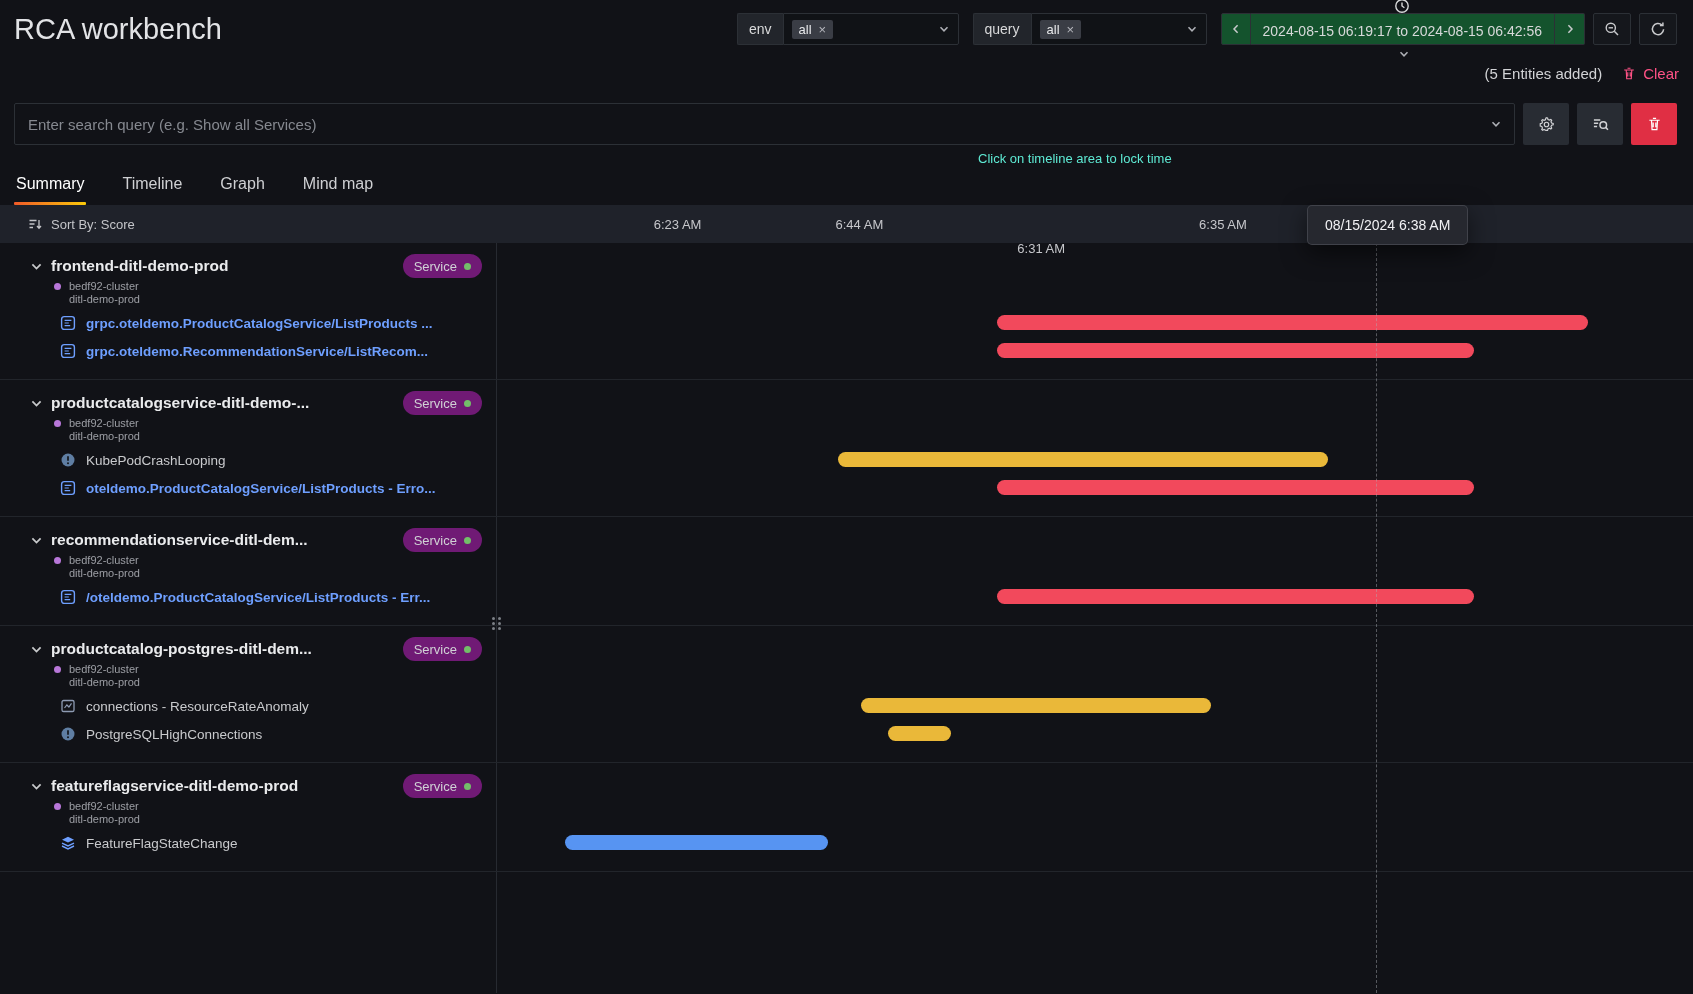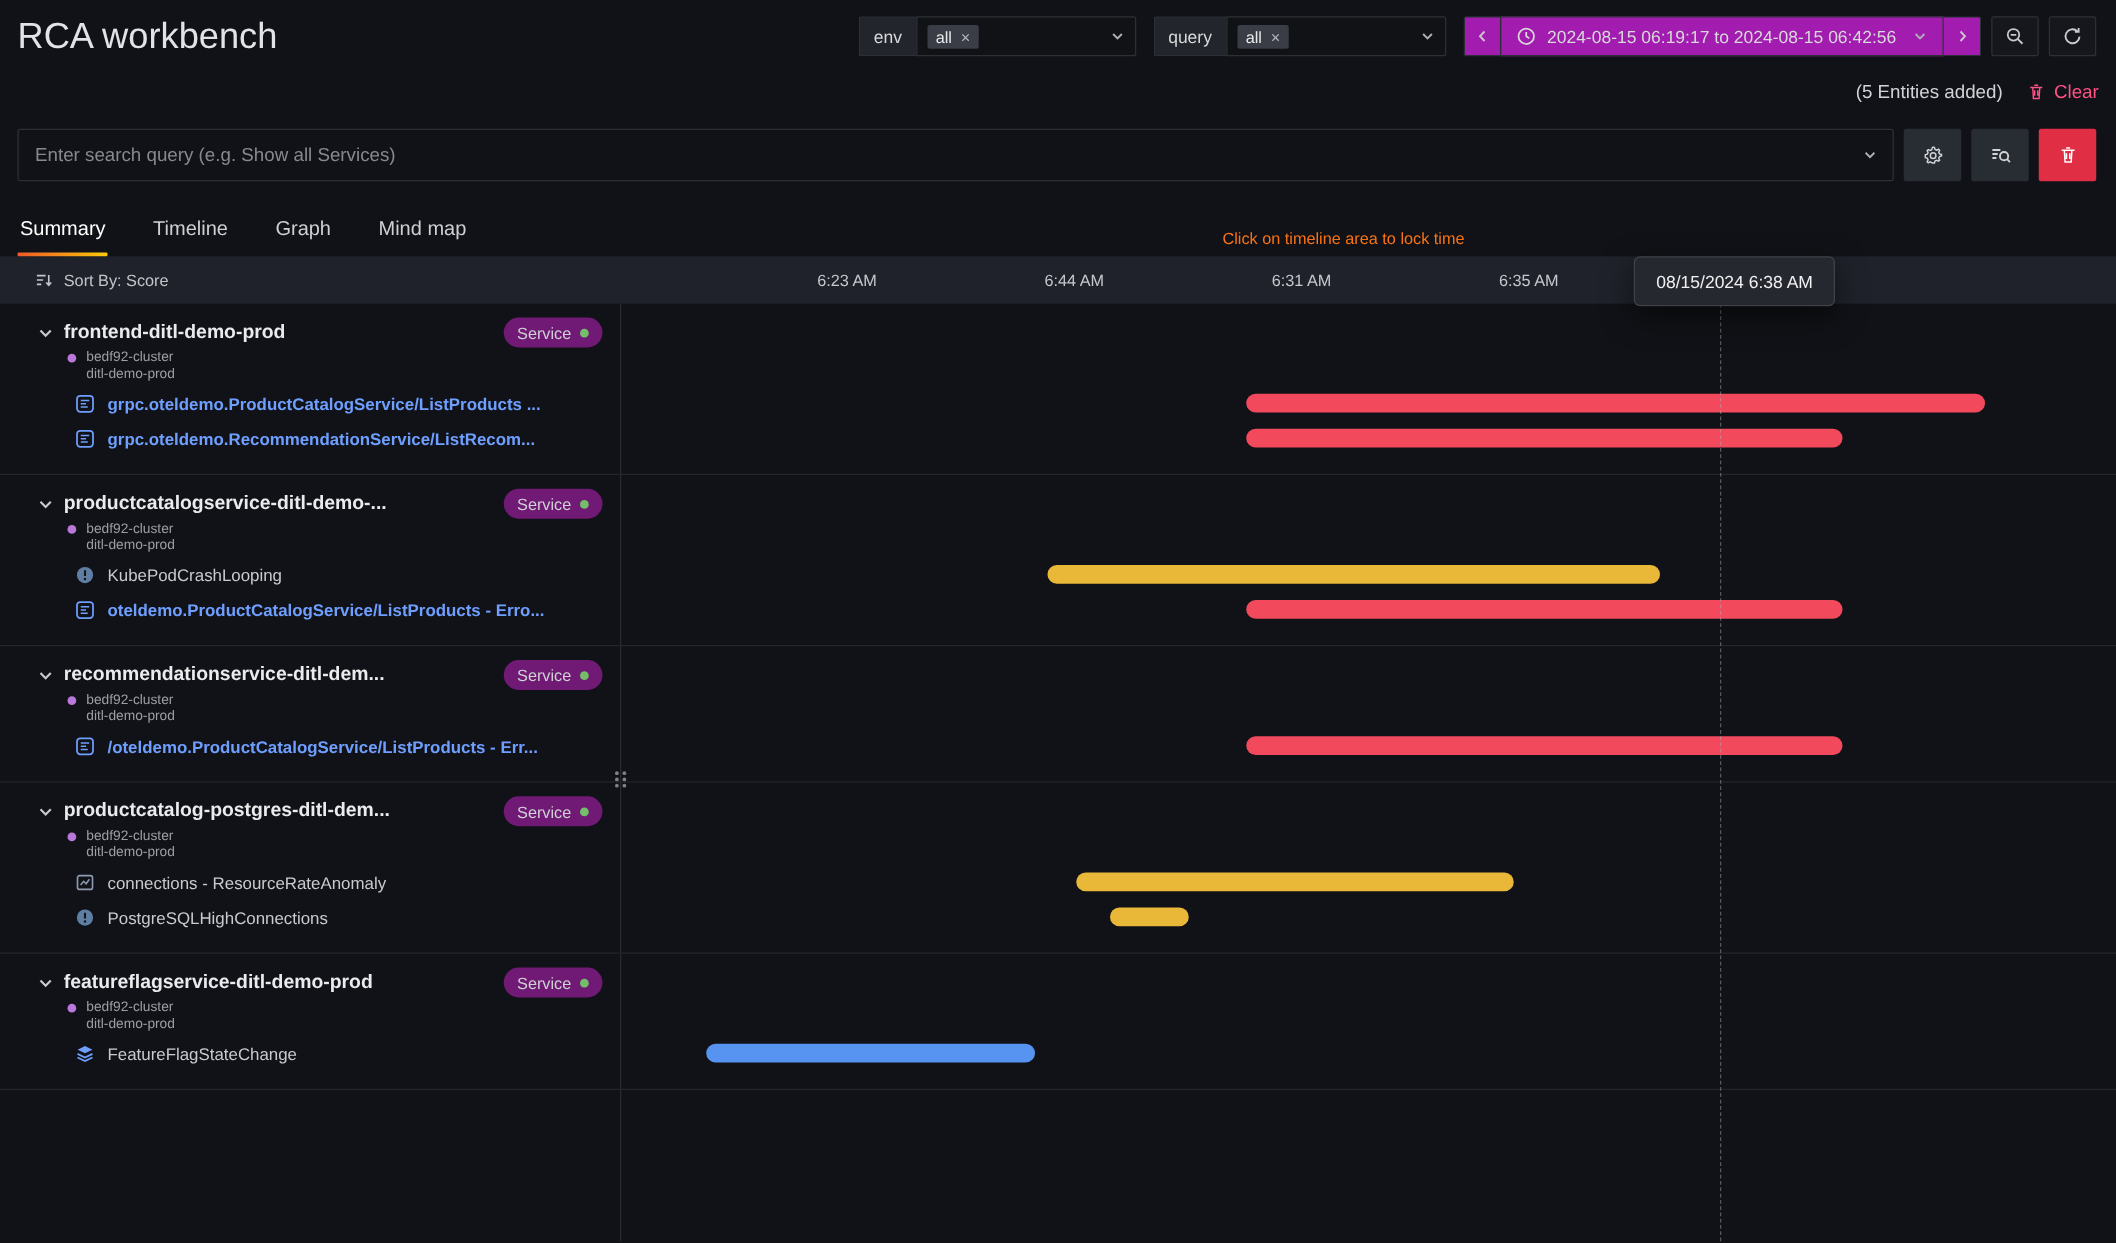--- a/index.html
+++ b/index.html
@@ -19,22 +19,22 @@
   .filter-group { display:flex; height:32px; }
   .filter-label { background:#22252b; border:1px solid #2c3036; border-right:none; border-radius:2px 0 0 2px;
     padding:0 11px; display:flex; align-items:center; font-size:14px; color:#d8d9da; }
   .select { width:176px; background:#101216; border:1px solid #2c3036; border-radius:0 2px 2px 0;
     display:flex; align-items:center; padding:0 8px; gap:4px; cursor:pointer; }
   .chip { background:#3a3d45; border-radius:2px; padding:2px 7px; font-size:13px; color:#e8e9eb;
     display:flex; align-items:center; gap:7px; }
   .chip .x { color:#b5b7bd; cursor:pointer; line-height:1; }
   .caret { margin-left:auto; color:#aeb0b6; display:flex; }
   .time-controls { display:flex; align-items:center; height:32px; }
-  .tp-seg { height:32px; background:#a21caf; border:1px solid #2c3036; display:flex; align-items:center;
-    justify-content:center; color:#c9cacd; }
+  .tp-seg { height:32px; background:#14532d; border:1px solid #2c3036; display:flex; align-items:center;
+    justify-content:center; color:#c9cacd;flex-direction:column; }
   .tp-prev { width:30px; border-radius:2px 0 0 2px; }
   .tp-next { width:30px; border-left:none; border-radius:0 2px 2px 0; }
   .tp-main { border-left:none; padding:0 12px; gap:9px; font-size:14px; font-weight:500; color:#d8d9da; }
   .tp-main .caret { margin-left:4px; }
   .sq-btn { width:38px; height:32px; background:#15171c; border:1px solid #2c3036; border-radius:2px;
     display:flex; align-items:center; justify-content:center; color:#c9cacd; margin-left:8px; }
 
   
   .subhead { display:flex; align-items:center; gap:20px; padding:17px 14px 0; font-size:15px; color:#d2d3d6; height:37px;justify-content:flex-end; }
   .clear-btn { display:flex; align-items:center; gap:7px; color:#ff5286; font-weight:500; cursor:pointer; }
@@ -49,21 +49,21 @@
   .icon-btn { width:46px; height:42px; border-radius:2px; background:#282c33; display:flex; align-items:center;
     justify-content:center; color:#d2d3d6; }
   .icon-btn.danger { background:#e02f44; color:#fff; }
 
   
   .tabs-row { position:relative; display:flex; align-items:flex-end; padding:0 14px; height:60px; }
   .tab { font-size:16px; color:#cfd0d3; padding:8px 2px 12px; margin-right:34px; cursor:pointer; position:relative; white-space:nowrap; }
   .tab.active { color:#ffffff; font-weight:500;text-align:center; }
   .tab.active::after { content:""; position:absolute; left:0; right:0; bottom:0; height:3px; border-radius:1px;
     background:linear-gradient(90deg,#f05a28,#fbca0a); }
-  .timeline-hint { position:absolute; left:978px; top:38px; font-size:13px; color:#f97316; }
+  .timeline-hint { position:absolute; left:978px; top:6px; font-size:13px; color:#5eead4; }
 
   
   .axis-row { display:flex; height:38px; background:#1f222a; }
   .axis-left { width:497px; flex:none; display:flex; align-items:center; gap:9px; padding-left:28px;
     font-size:13px; color:#c4c5c9; }
   .axis-ticks { flex:1; position:relative; }
   .tick { position:absolute; top:50%; transform:translate(-50%,-50%); font-size:13px; color:#c6c7cb; white-space:nowrap; }
 
   
   .time-tooltip { position:absolute; left:1307px; top:205px; z-index:10; background:#26282f;
@@ -252,21 +252,21 @@
       <svg width="14" height="14" viewBox="0 0 14 14">
           <path d="M1.5 3.5h7M1.5 7h5M1.5 10.5h3.5" stroke="currentColor" stroke-width="1.3"></path>
           <path d="M11 3v8M9 9l2 2.2L13 9" fill="none" stroke="currentColor" stroke-width="1.3"></path>
         </svg>
     </span>
     <span>Sort By: Score</span>
   </div>
   <div class="axis-ticks">
       <span class="tick" style="left: 15.1%;">6:23 AM</span>
       <span class="tick" style="left: 30.3%;">6:44 AM</span>
-      <span class="tick" style="left: 45.5%;">6:31 AM</span>
+      <span class="tick" style="left: 45.5%; margin-top: 24px;">6:31 AM</span>
       <span class="tick" style="left: 60.7%;">6:35 AM</span>
     </div>
 </div>
 
 <div class="time-tooltip">
   <span>08/15/2024 6:38 AM</span>
 </div>
 
 <div class="timeline-body">
 

